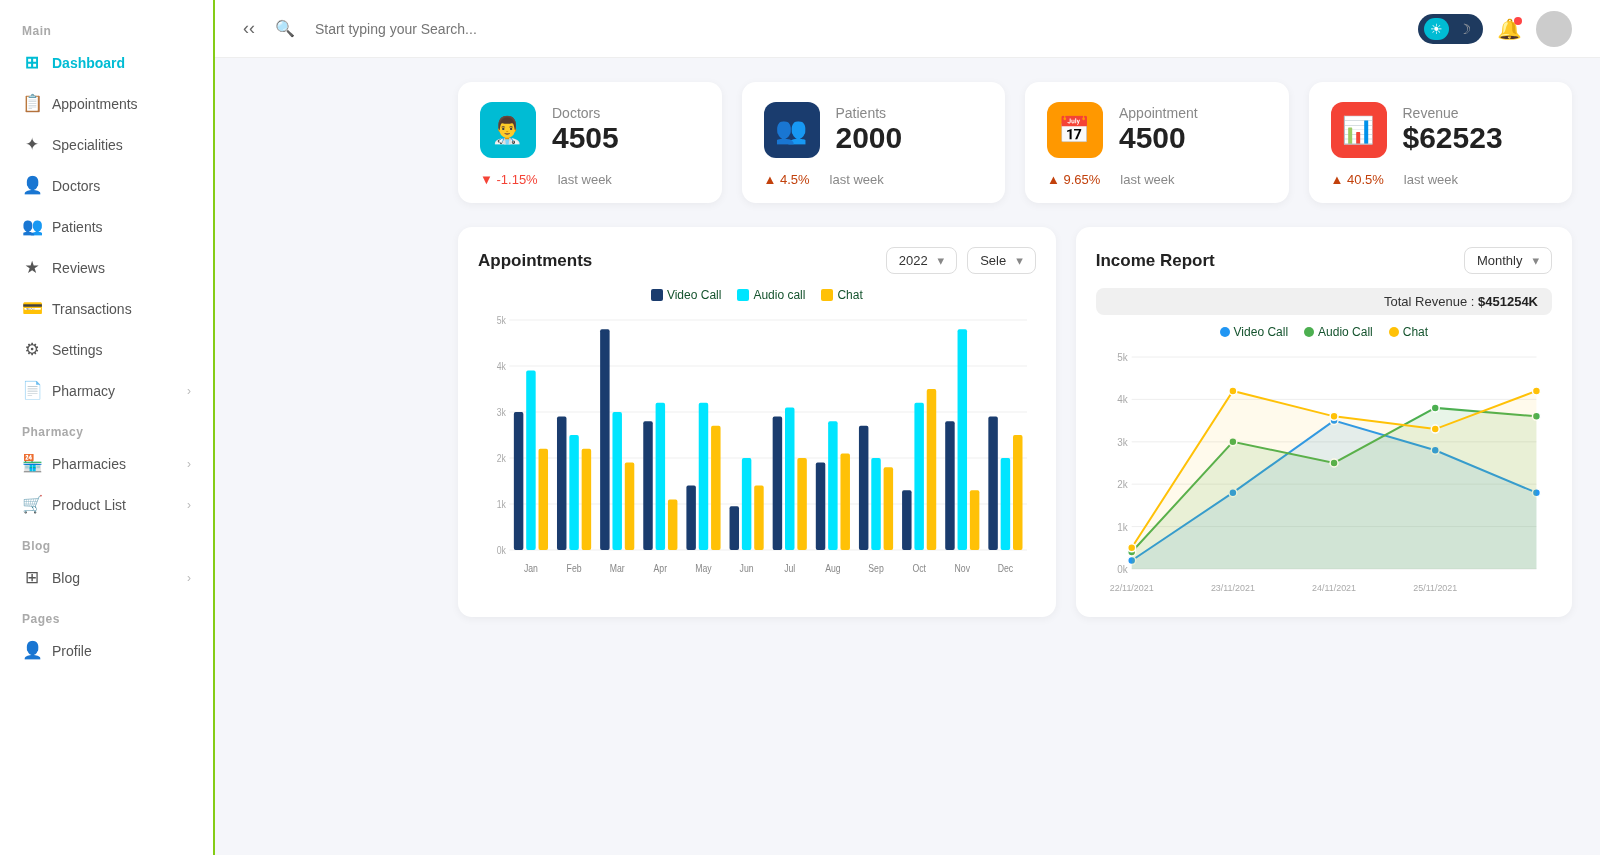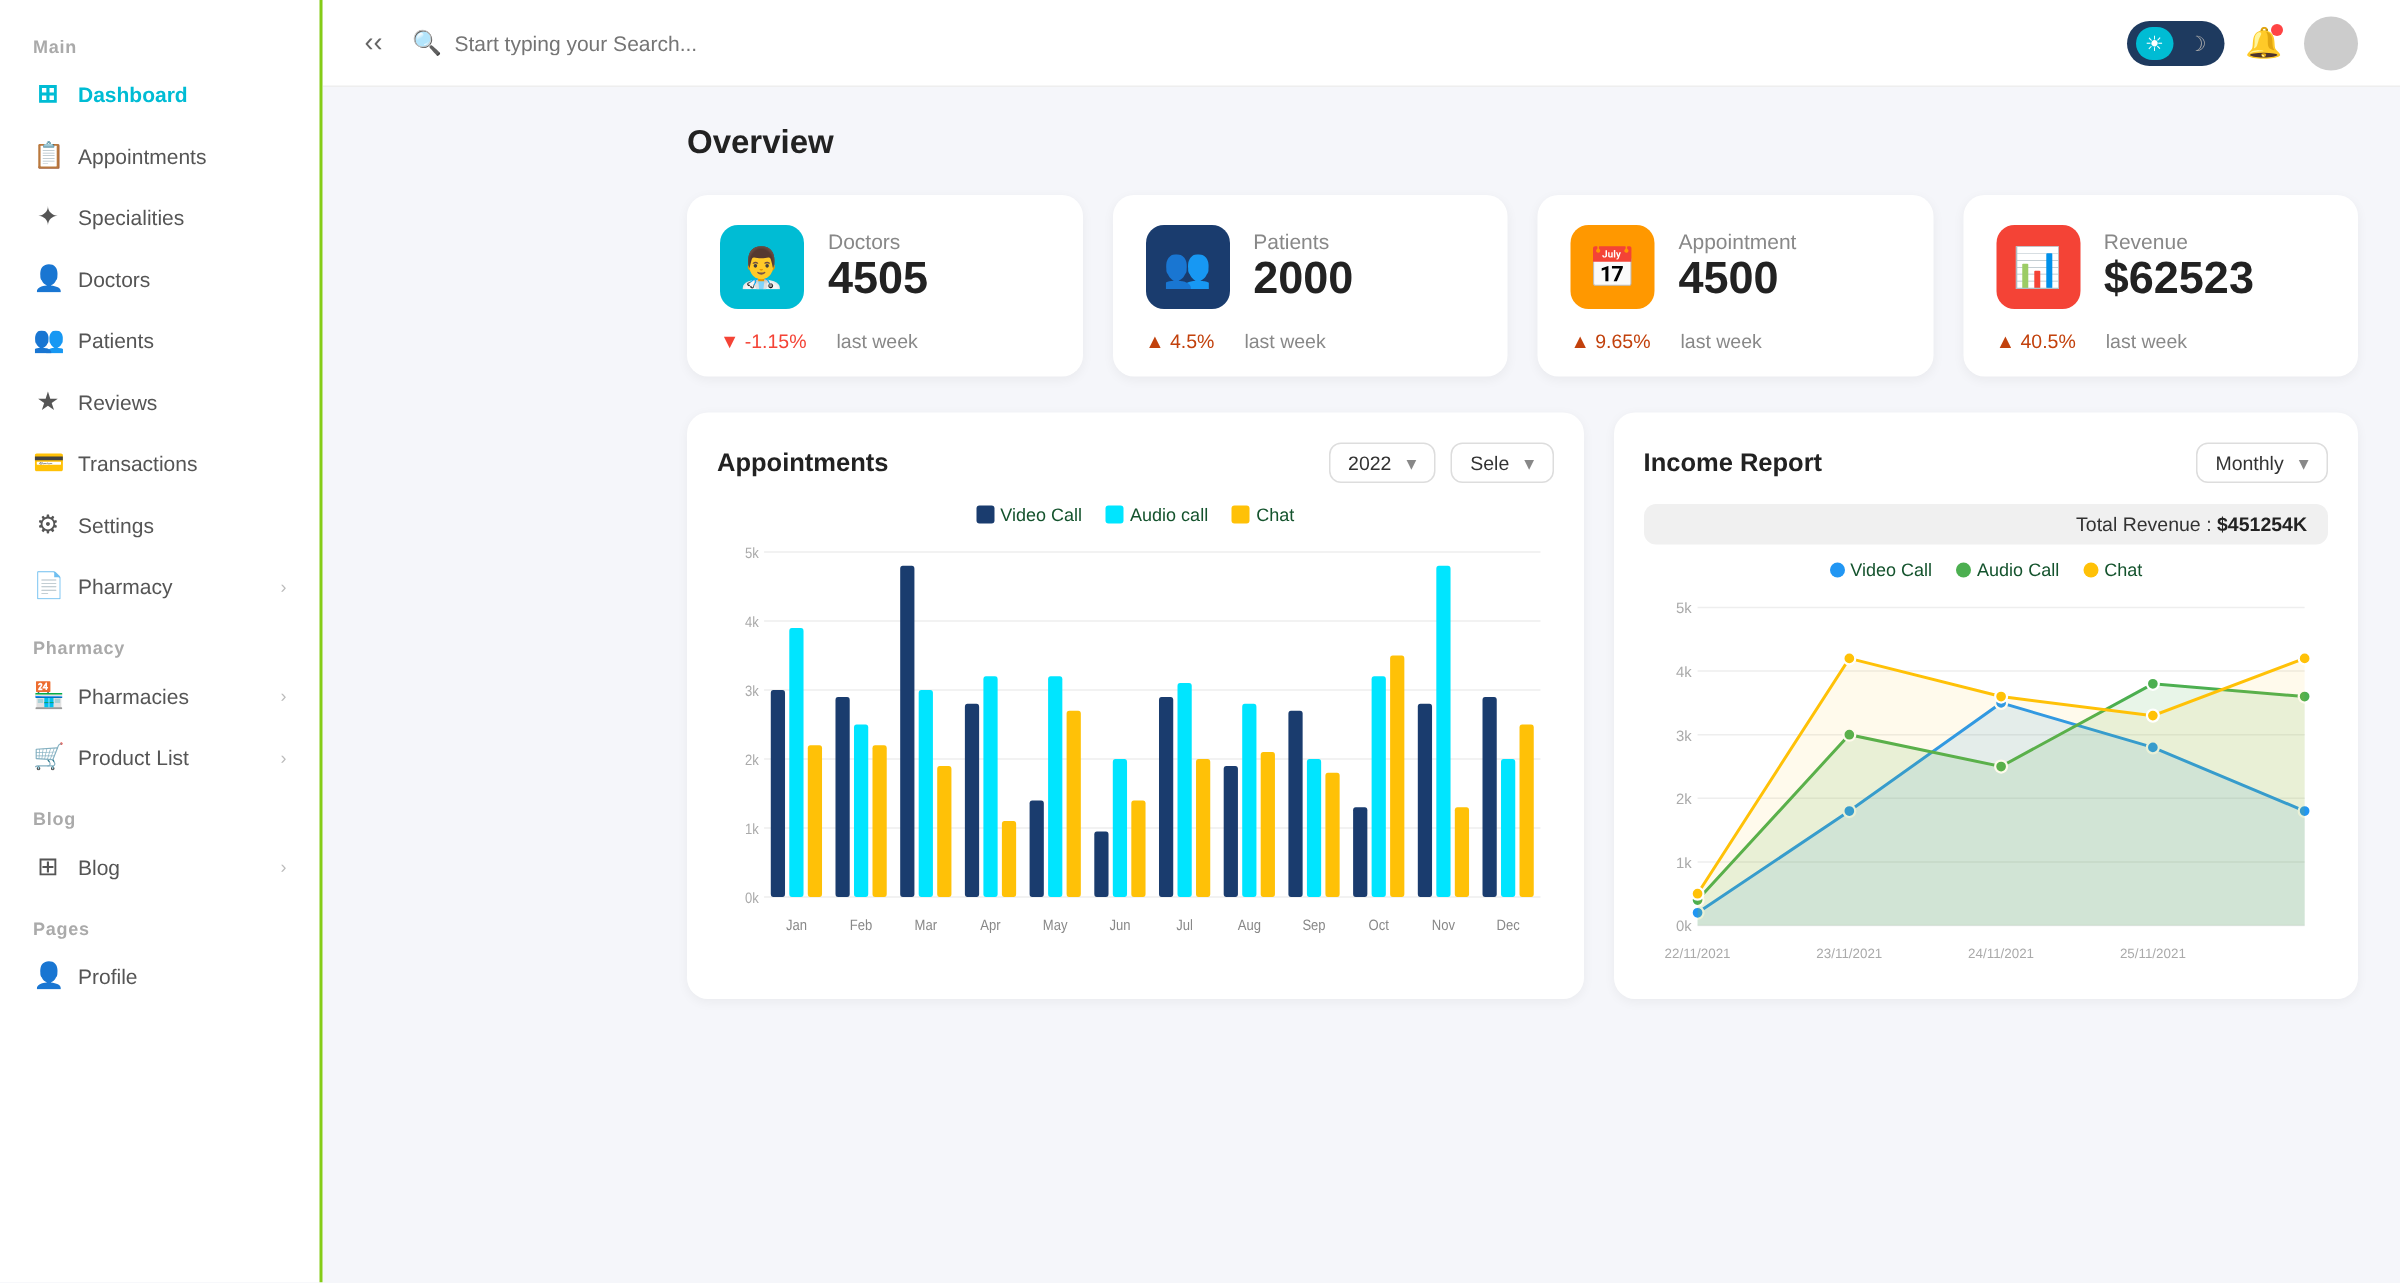--- a/index.html
+++ b/index.html
@@ -64,20 +64,21 @@
       gap: 8px;
       flex: 1;
     }
     .topbar-search input {
       border: none;
       outline: none;
       font-size: 14px;
       color: #999;
       background: transparent;
       width: 300px;
+      margin-left: 12px;
     }
     .topbar-right {
       display: flex;
       align-items: center;
       gap: 14px;
       margin-left: auto;
     }
     .theme-toggle {
       background: #1e3a5f;
       border-radius: 20px;
@@ -263,21 +264,20 @@
     <div class="theme-toggle">
       <span class="theme-btn active">☀</span>
       <span class="theme-btn inactive">☽</span>
     </div>
     <span class="bell-icon">🔔<span class="bell-badge"></span></span>
     <div class="avatar"></div>
   </div>
 </header>
 
 <main class="main">
-  <h1 class="page-title">Overview</h1>
 
   <div class="stats-row" id="stats-row">
       <div class="stat-card">
         <div class="stat-card-top">
           <div class="stat-icon cyan">👨‍⚕️</div>
           <div class="stat-info">
             <div class="label">Doctors</div>
             <div class="value">4505</div>
           </div>
         </div>

